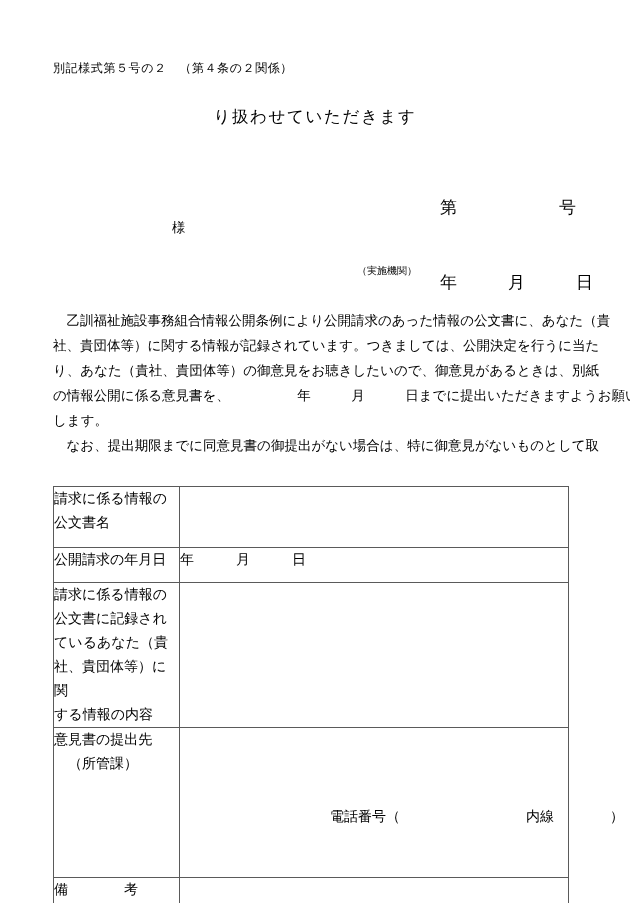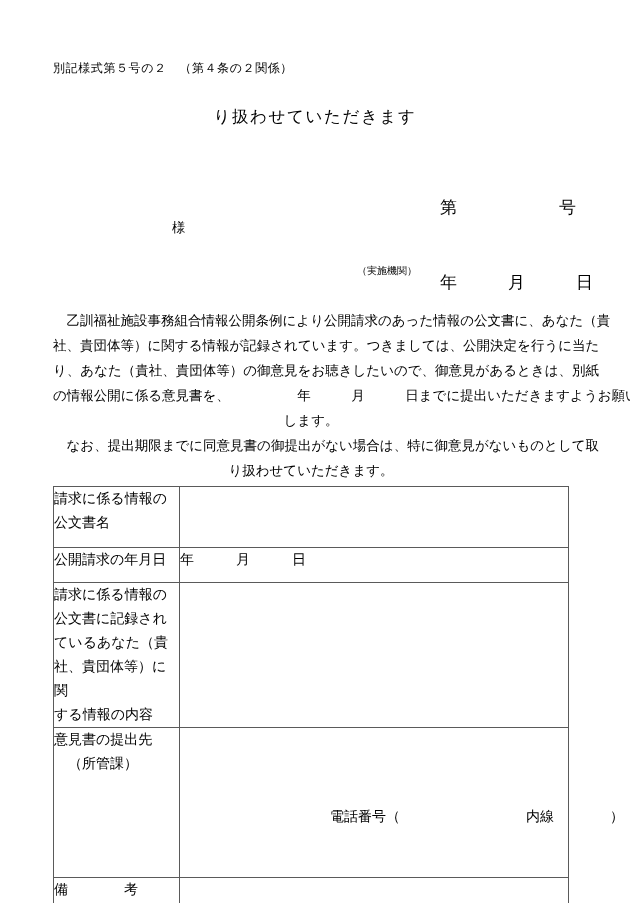--- a/index.html
+++ b/index.html
@@ -74,21 +74,20 @@
   .body-text {
     position: absolute;
     left: 53px;
     top: 308px;
     width: 516px;
     font-size: 13.5px;
     line-height: 25px;
   }
   .body-line {
     white-space: pre;
-    text-align: center;
   }
 
   
   .form-table {
     position: absolute;
     left: 53px;
     top: 486px;
     width: 516px;
     border-collapse: collapse;
     table-layout: fixed;
@@ -149,21 +148,20 @@
 
   <div class="authority">（実施機関）</div>
 
   <div class="body-text">
     <div class="body-line">　乙訓福祉施設事務組合情報公開条例により公開請求のあった情報の公文書に、あなた（貴</div>
     <div class="body-line">社、貴団体等）に関する情報が記録されています。つきましては、公開決定を行うに当た</div>
     <div class="body-line">り、あなた（貴社、貴団体等）の御意見をお聴きしたいので、御意見があるときは、別紙</div>
     <div class="body-line">の情報公開に係る意見書を、　　　　　年　　　月　　　日までに提出いただきますようお願い</div>
     <div class="body-line">します。</div>
     <div class="body-line">　なお、提出期限までに同意見書の御提出がない場合は、特に御意見がないものとして取</div>
-    <div class="body-line">り扱わせていただきます。</div>
   </div>
 
   <table class="form-table">
     <tbody>
       <tr class="row-doc-name">
         <td class="cell-label">請求に係る情報の
 公文書名</td>
         <td class="cell-value"></td>
       </tr>
       <tr class="row-req-date">

